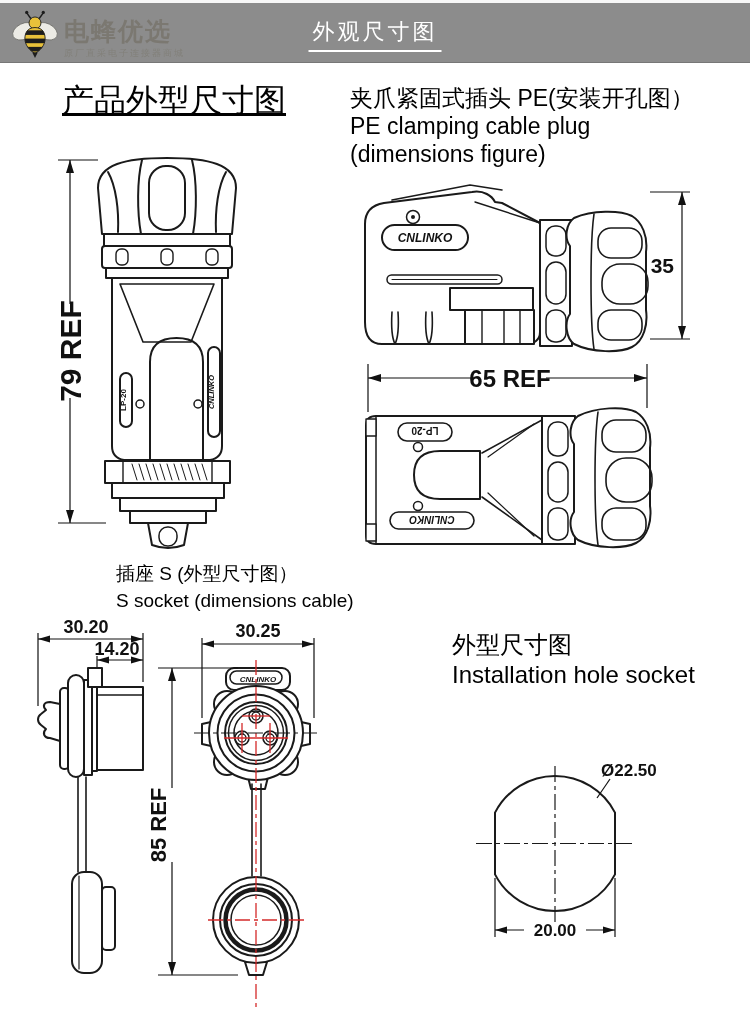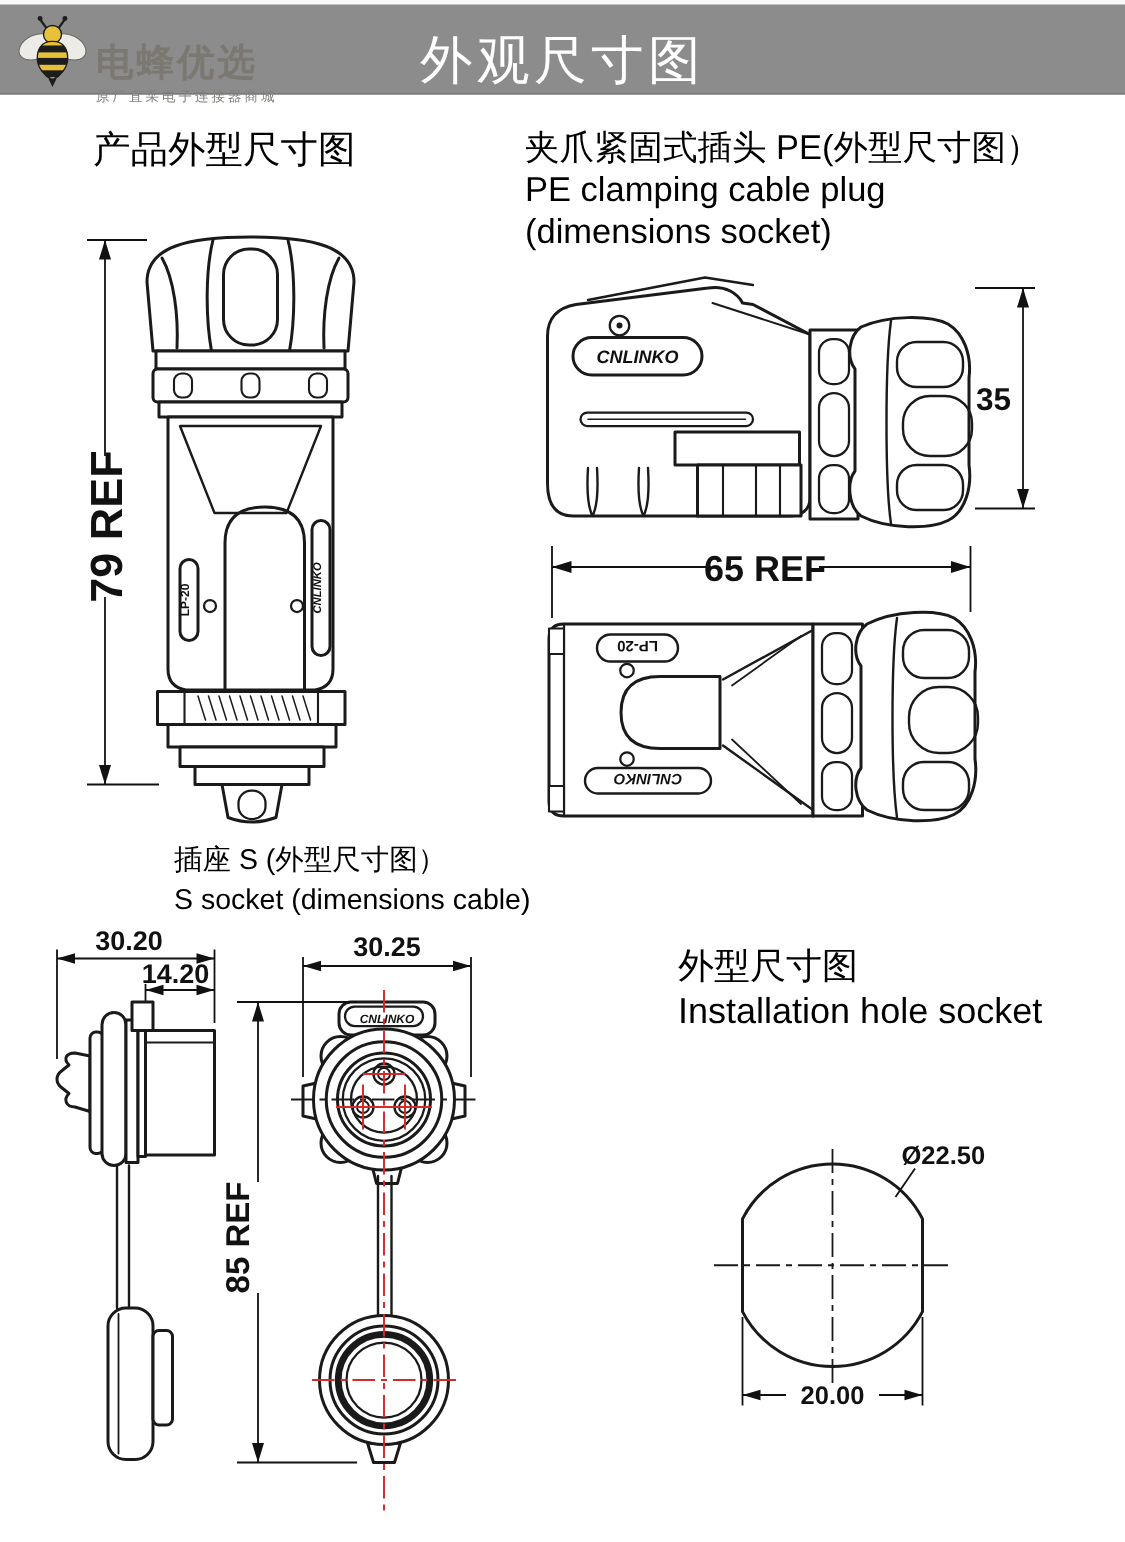--- a/index.html
+++ b/index.html
@@ -1,29 +1,29 @@
 <!DOCTYPE html>
 <html><head>
 <meta charset="utf-8">
 <style>
   html,body{margin:0;padding:0;background:#e9e9e9;}
   .page{position:relative;width:750px;height:1028px;background:#ffffff;overflow:hidden;
         font-family:"Liberation Sans","DejaVu Sans",sans-serif;}
   .topstrip{position:absolute;left:0;top:0;width:750px;height:3px;background:#f7f7f7;}
   .header{position:absolute;left:0;top:3px;width:750px;height:59px;background:#8c8c8c;border-bottom:1px solid #777;}
   .logo{position:absolute;left:12px;top:6px;display:flex;align-items:flex-start;}
-  .logo-text{margin-left:6px;margin-top:20px;}
+  .logo-text{margin-left:6px;margin-top:9px;}
   .brand{font-size:25px;font-weight:bold;color:#7b7871;letter-spacing:2px;line-height:26px;}
   .tagline{font-size:9px;color:#82807a;letter-spacing:2px;margin-top:3px;}
   .header-title{position:absolute;left:50%;top:14px;transform:translateX(-50%);
-      color:#ffffff;font-size:35px;letter-spacing:3px;border-bottom:2px solid #ffffff;
+      color:#ffffff;font-size:22px;letter-spacing:3px;border-bottom:2px solid #ffffff;
       padding:0 4px 3px 4px;white-space:nowrap;}
   .sec-title{position:absolute;color:#000;}
   .sec-title div{white-space:nowrap;}
-  .t-product{left:62px;top:86px;font-size:25px;line-height:29px;}
+  .t-product{left:62px;top:86px;font-size:32px;line-height:29px;text-decoration:underline;}
   .t-pe{left:350px;top:84px;font-size:23px;line-height:28px;}
   .t-socket{left:116px;top:560px;font-size:19px;line-height:27px;}
   .t-hole{left:452px;top:630px;font-size:24px;line-height:30px;}
   svg.draw{position:absolute;}
   svg text{font-family:"Liberation Sans","DejaVu Sans",sans-serif;}
   .dim{font-weight:bold;fill:#111;}
 </style>
 </head>
 <body>
 
@@ -56,23 +56,23 @@
         <div class="tagline">原厂直采电子连接器商城</div>
       </div>
     </div>
     <div class="header-title">外观尺寸图</div>
   </div>
 
   <div class="sec-title t-product">
     <div>产品外型尺寸图</div>
   </div>
   <div class="sec-title t-pe">
-    <div>夹爪紧固式插头 PE(外型尺寸图）</div>
+    <div>夹爪紧固式插头 PE(安装开孔图）</div>
     <div>PE clamping cable plug</div>
-    <div>(dimensions socket)</div>
+    <div>(dimensions figure)</div>
   </div>
   <div class="sec-title t-socket">
     <div>插座 S (外型尺寸图）</div>
     <div>S socket (dimensions cable)</div>
   </div>
   <div class="sec-title t-hole">
     <div>外型尺寸图</div>
     <div>Installation hole socket</div>
   </div>
 

